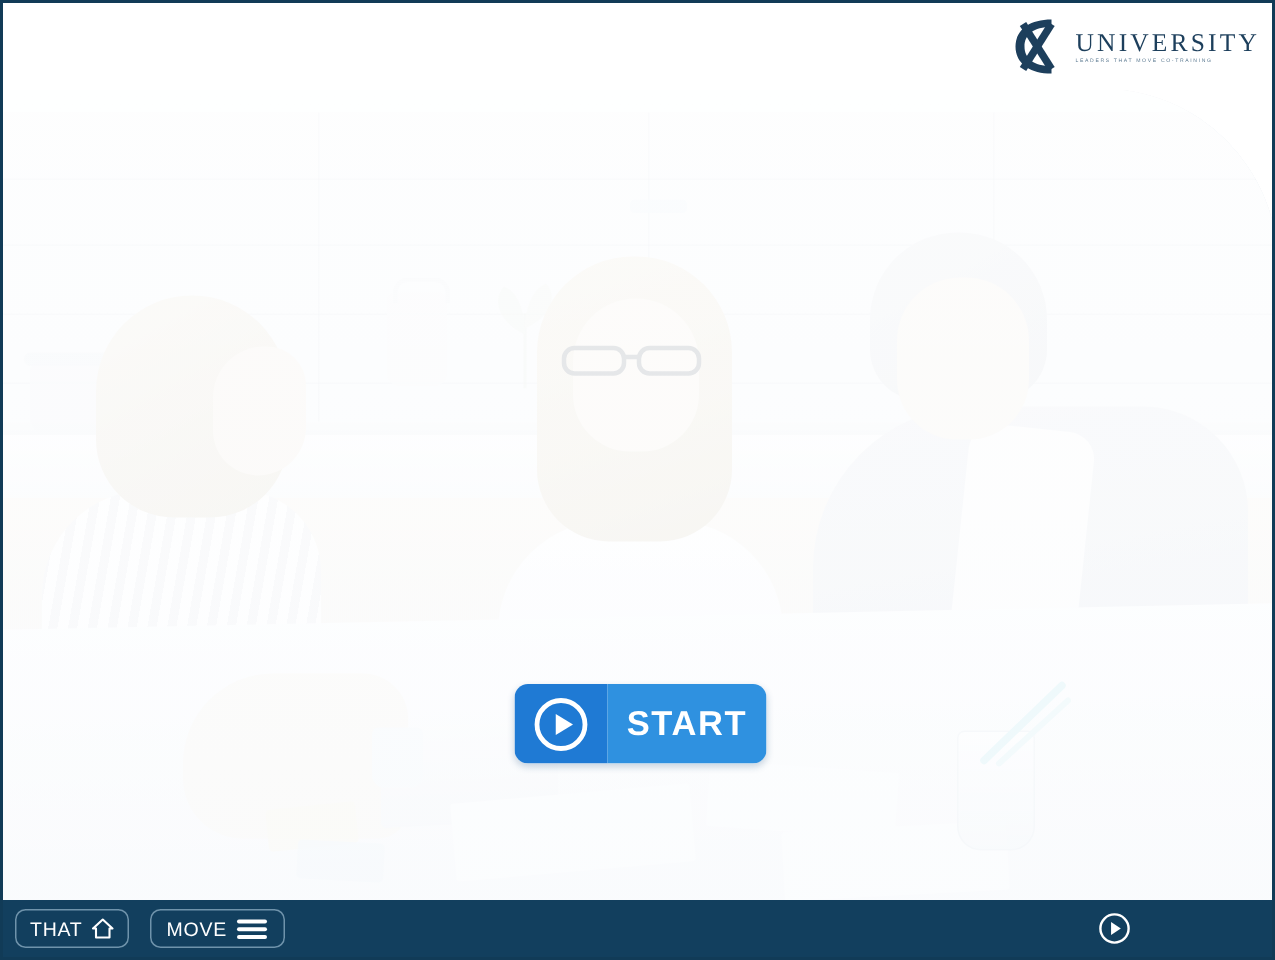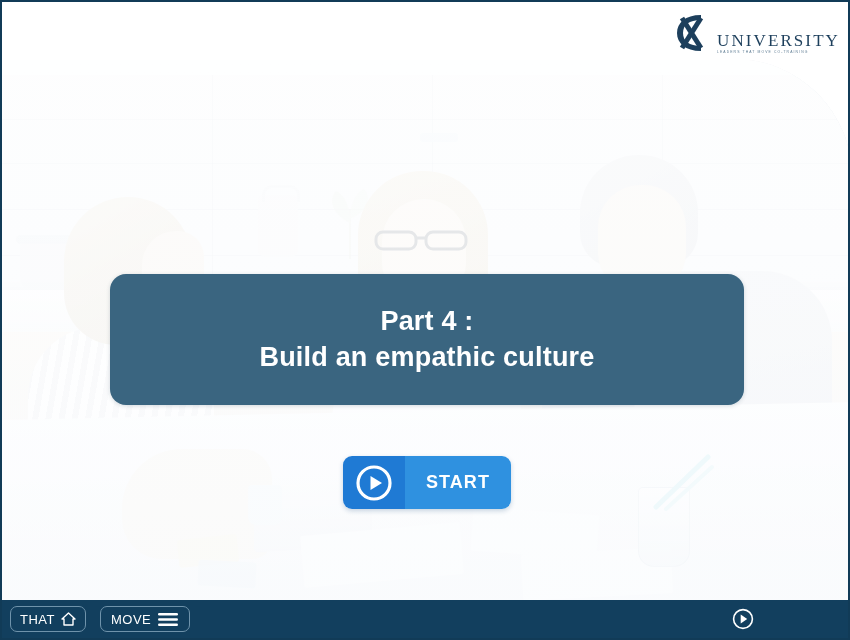--- a/index.html
+++ b/index.html
@@ -16,21 +16,21 @@
     overflow:hidden;
   }
 
   
   .header{
     position:absolute;left:0;top:0;width:850px;height:58px;
     background:#ffffff;z-index:6;
   }
   .logo{
     position:absolute;right:12px;top:6px;
-    height:46px;display:flex;align-items:flex-end;gap:4px;
+    height:46px;display:flex;align-items:center;gap:4px;
   }
   .logo-mark{width:42px;height:42px;display:block;}
   .logo-text{display:flex;flex-direction:column;justify-content:center;line-height:1;}
   .logo-name{
     font-family:"Liberation Serif",serif;
     font-size:17px;letter-spacing:2.1px;color:#1d3f5c;font-weight:400;
   }
   .logo-tag{
     font-family:"Liberation Sans",sans-serif;
     font-size:3.4px;letter-spacing:1.1px;color:#5d7b92;
@@ -216,21 +216,21 @@
     border-radius:9px;overflow:hidden;z-index:5;display:flex;align-items:stretch;
     box-shadow:0 2px 5px rgba(20,70,120,.22);
   }
   .start-icon-box{
     width:62px;background:#1f7ad4;display:flex;align-items:center;justify-content:center;
   }
   .start-label-box{
     flex:1;background:#2f91e0;display:flex;align-items:center;justify-content:center;
   }
   .start-label{
-    color:#ffffff;font-weight:bold;font-size:18px;letter-spacing:1.1px;
+    color:#ffffff;font-weight:bold;font-size:23px;letter-spacing:1.1px;
   }
 
   
   .toolbar{
     position:absolute;left:0;bottom:0;width:850px;height:38px;
     background:#123f5e;z-index:7;display:flex;align-items:center;
   }
   .tb-btn{
     display:flex;align-items:center;gap:6px;
     height:24px;padding:0 9px;margin-left:8px;
@@ -324,24 +324,20 @@
         <path d="M11 6 L30 36" stroke="#1d3f5c" stroke-width="5" fill="none"></path>
         <path d="M30 6 L11 36" stroke="#1d3f5c" stroke-width="5" fill="none"></path>
       </svg>
       <div class="logo-text">
         <div class="logo-name">UNIVERSITY</div>
         <div class="logo-tag">LEADERS THAT MOVE CO-TRAINING</div>
       </div>
     </div>
   </div>
 
-  <div class="title-card">
-    <div class="title-line">Part 4 :</div>
-    <div class="title-line">Build an empathic culture</div>
-  </div>
 
   <div class="start-btn">
     <div class="start-icon-box">
       <svg width="38" height="38" viewBox="0 0 38 38">
         <circle cx="19" cy="19" r="16" fill="none" stroke="#ffffff" stroke-width="3.2"></circle>
         <path d="M15.5 12 L27 19 L15.5 26 Z" fill="#ffffff"></path>
       </svg>
     </div>
     <div class="start-label-box">
       <span class="start-label">START</span>

